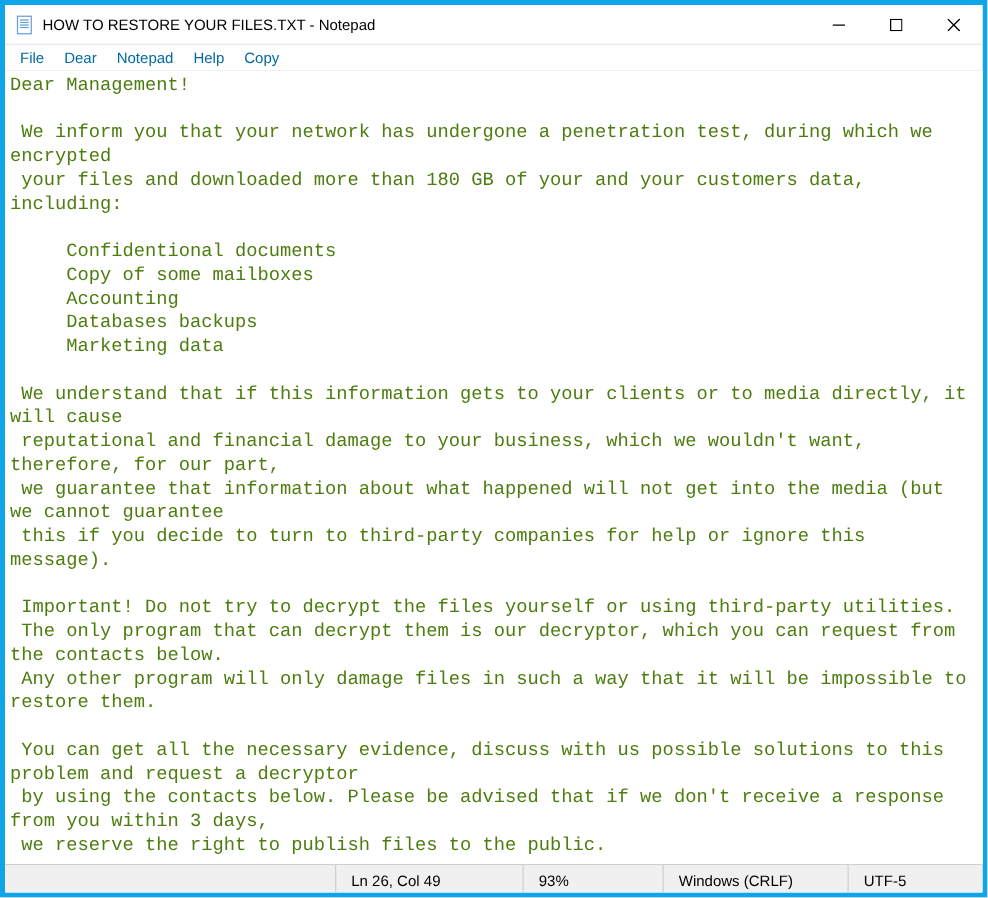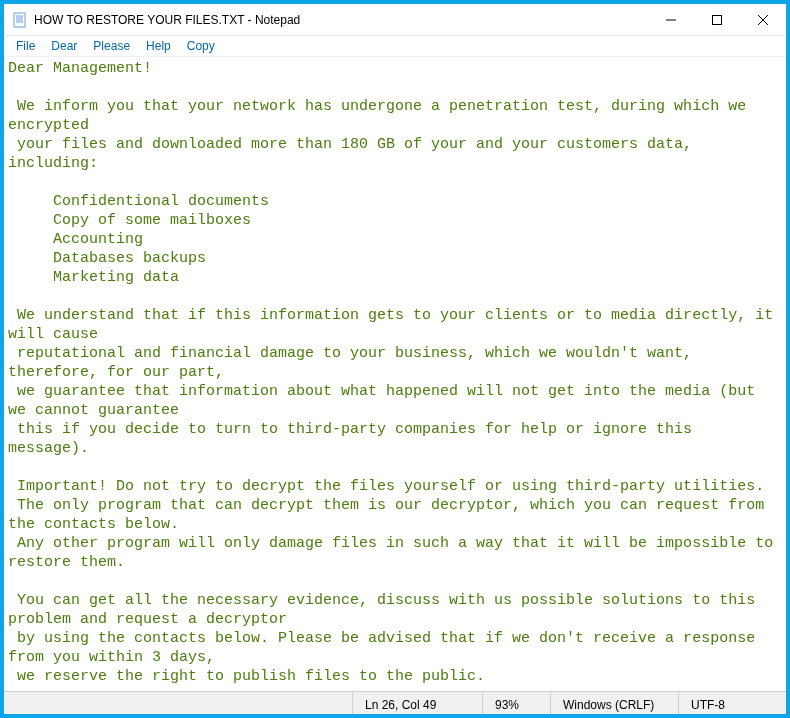--- a/index.html
+++ b/index.html
@@ -92,34 +92,35 @@
       border: none;
     }
     .statusbar {
       height: 23px;
       background: #f0f0f0;
       border-top: 1px solid #d0d0d0;
       display: flex;
       align-items: stretch;
       font-size: 12px;
       color: #000;
+      gap: 20px;
     }
     .status-cell {
       border-left: 1px solid #d0d0d0;
       padding: 3px 12px 0 12px;
       display: flex;
       align-items: center;
     }
     .status-cell:first-child {
       border-left: none;
       flex: 1;
     }
     .status-cell.pos { width: 130px; }
     .status-cell.zoom { width: 68px; }
-    .status-cell.eol { width: 128px; }
+    .status-cell.eol { width: 128px; margin-left: 24px; }
     .status-cell.enc { width: 108px; }
   </style>
 </head>
 <body>
 
 <div class="window">
 
   <div class="titlebar">
     <span class="titlebar-icon">
       <svg width="16" height="16" viewBox="0 0 16 16">
@@ -147,21 +148,21 @@
             <line x1="0" y1="0" x2="10" y2="10" stroke="#000" stroke-width="1"></line>
             <line x1="10" y1="0" x2="0" y2="10" stroke="#000" stroke-width="1"></line>
           </svg>
       </button>
     </div>
   </div>
 
   <div class="menubar">
     <span class="menu-item">File</span>
     <span class="menu-item">Dear</span>
-    <span class="menu-item">Please</span>
+    <span class="menu-item">Notepad</span>
     <span class="menu-item">Help</span>
     <span class="menu-item">Copy</span>
   </div>
 
   <div class="editor">Dear Management!
 
  We inform you that your network has undergone a penetration test, during which we encrypted
  your files and downloaded more than 180 GB of your and your customers data, including:
 
      Confidentional documents
@@ -184,16 +185,16 @@
  we reserve the right to publish files to the public.
 
 Contact me:
 RichardSHibbs@seznam.cz or funny385@tutanota.com</div>
 
   <div class="statusbar">
     <div class="status-cell"></div>
     <div class="status-cell pos">Ln 26, Col 49</div>
     <div class="status-cell zoom">93%</div>
     <div class="status-cell eol">Windows (CRLF)</div>
-    <div class="status-cell enc">UTF-8</div>
+    <div class="status-cell enc">UTF-5</div>
   </div>
 
 </div>
 
 </body></html>

